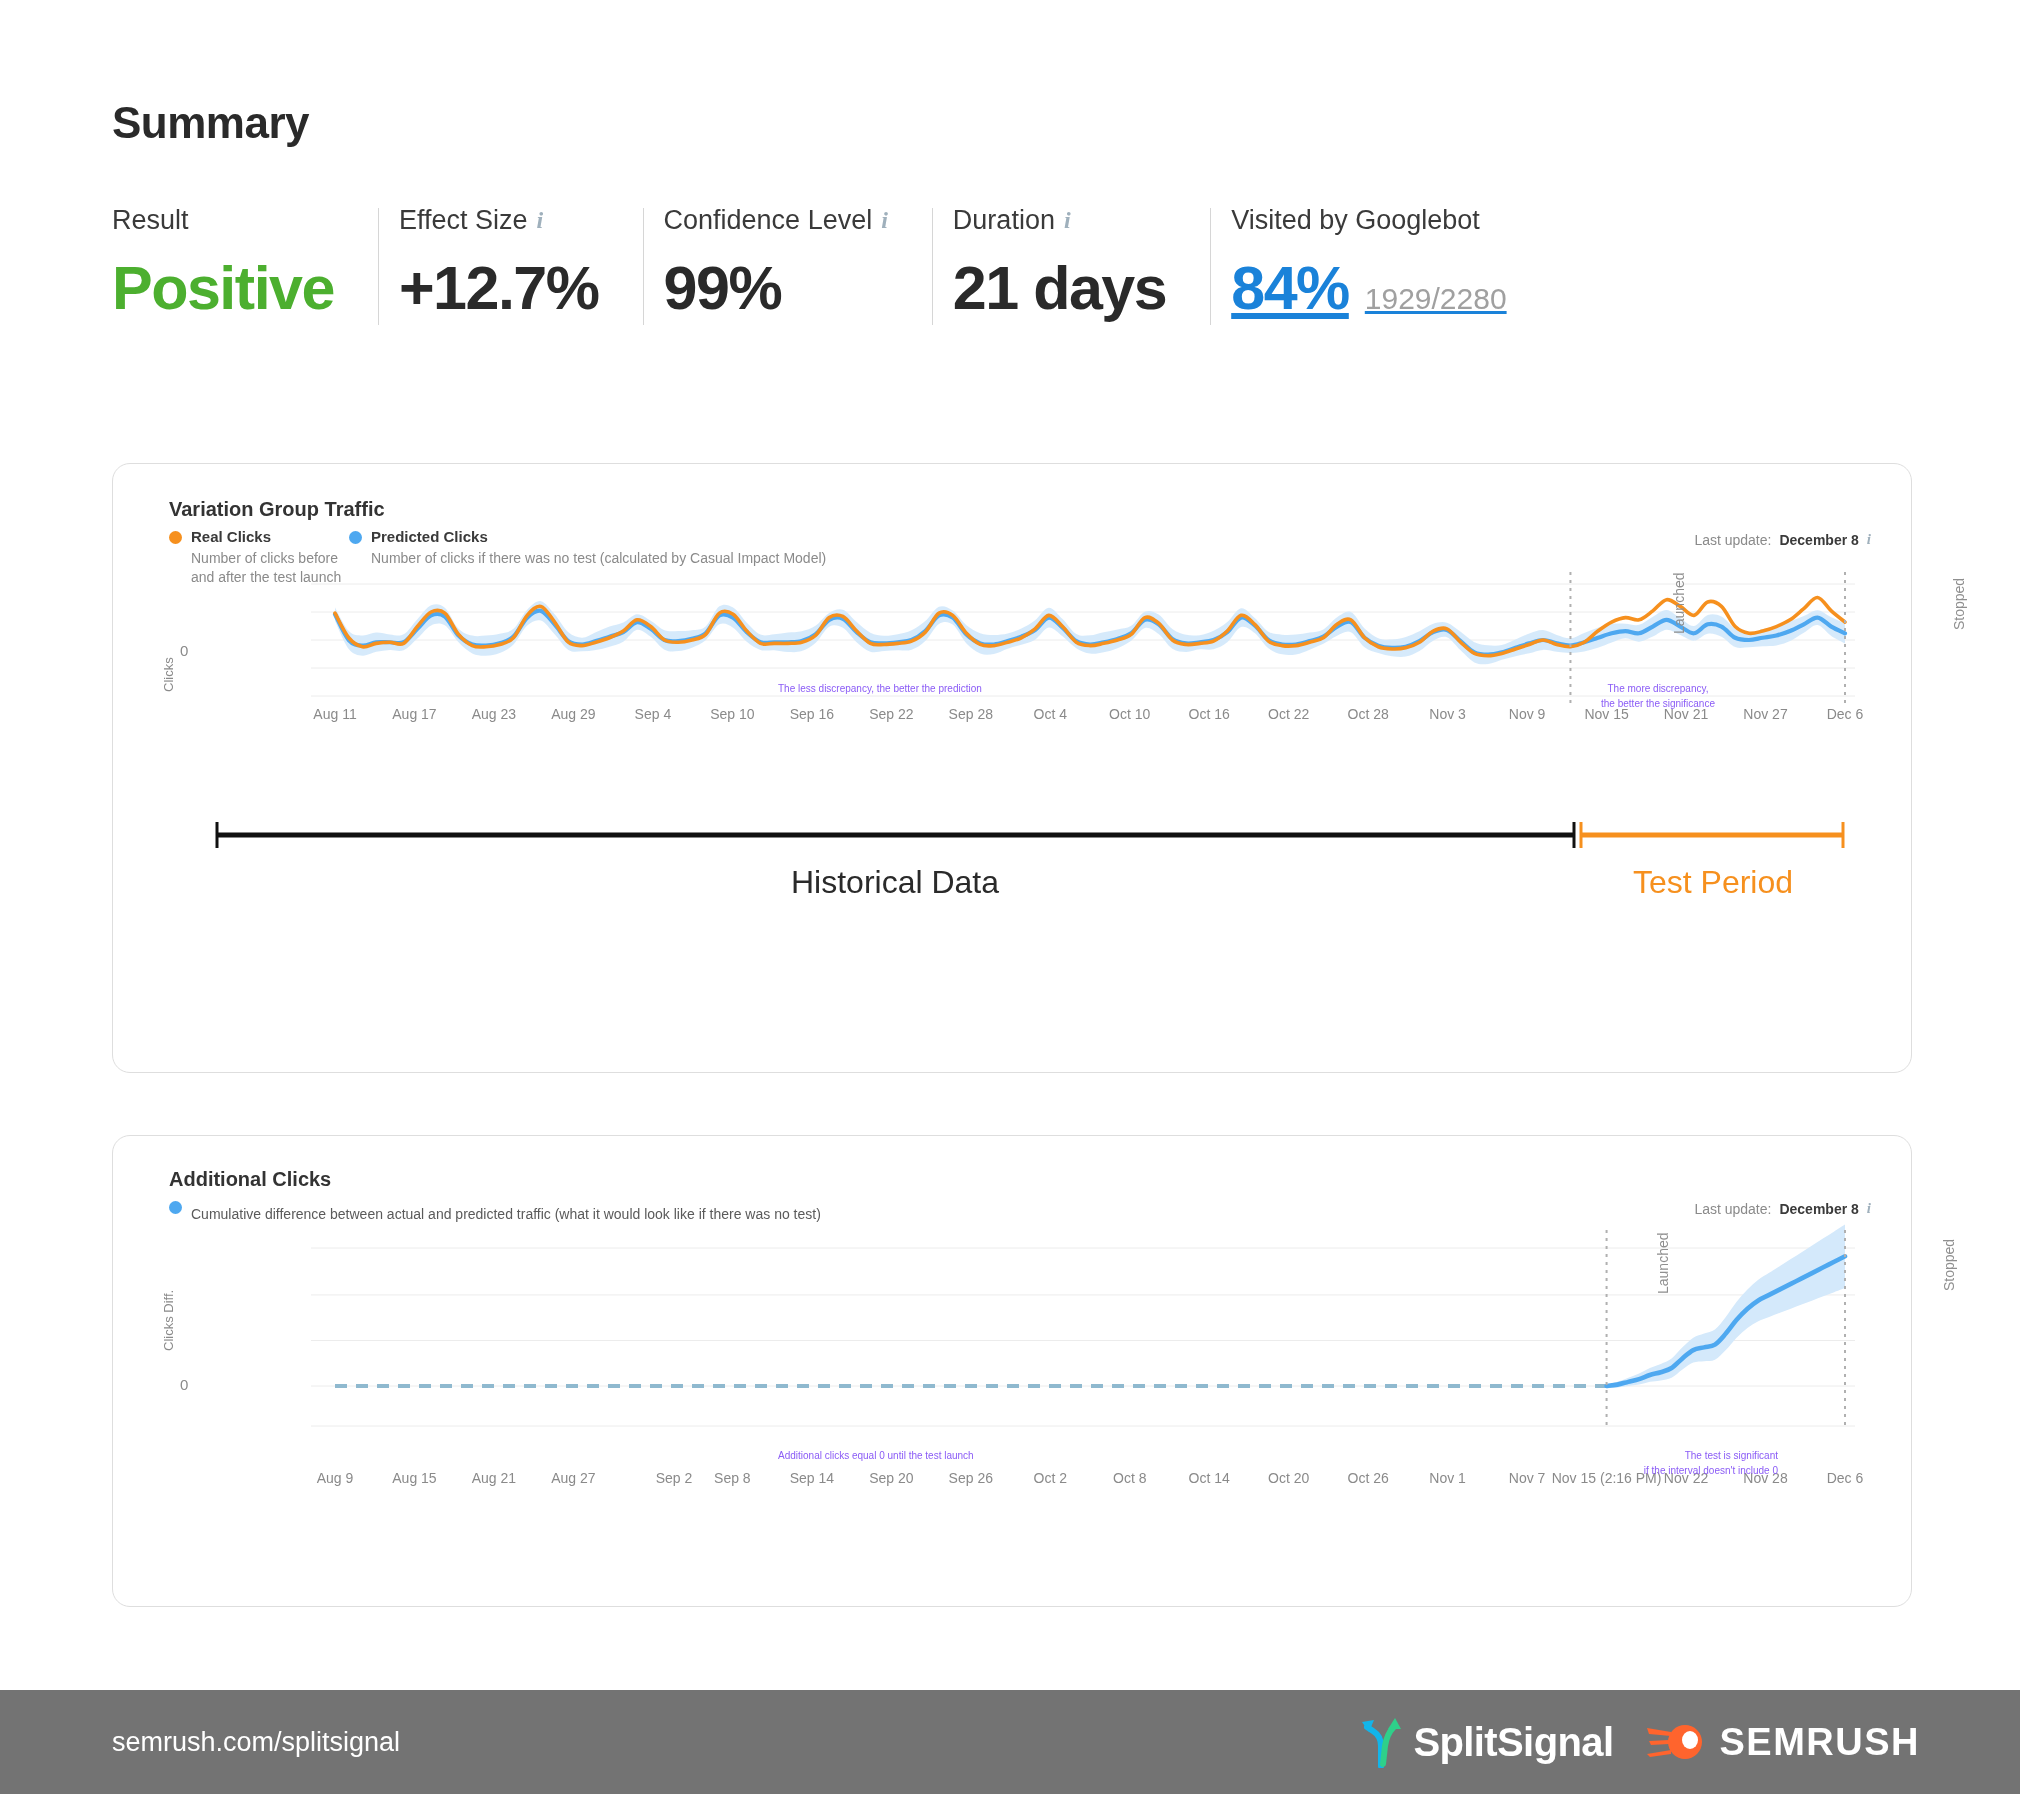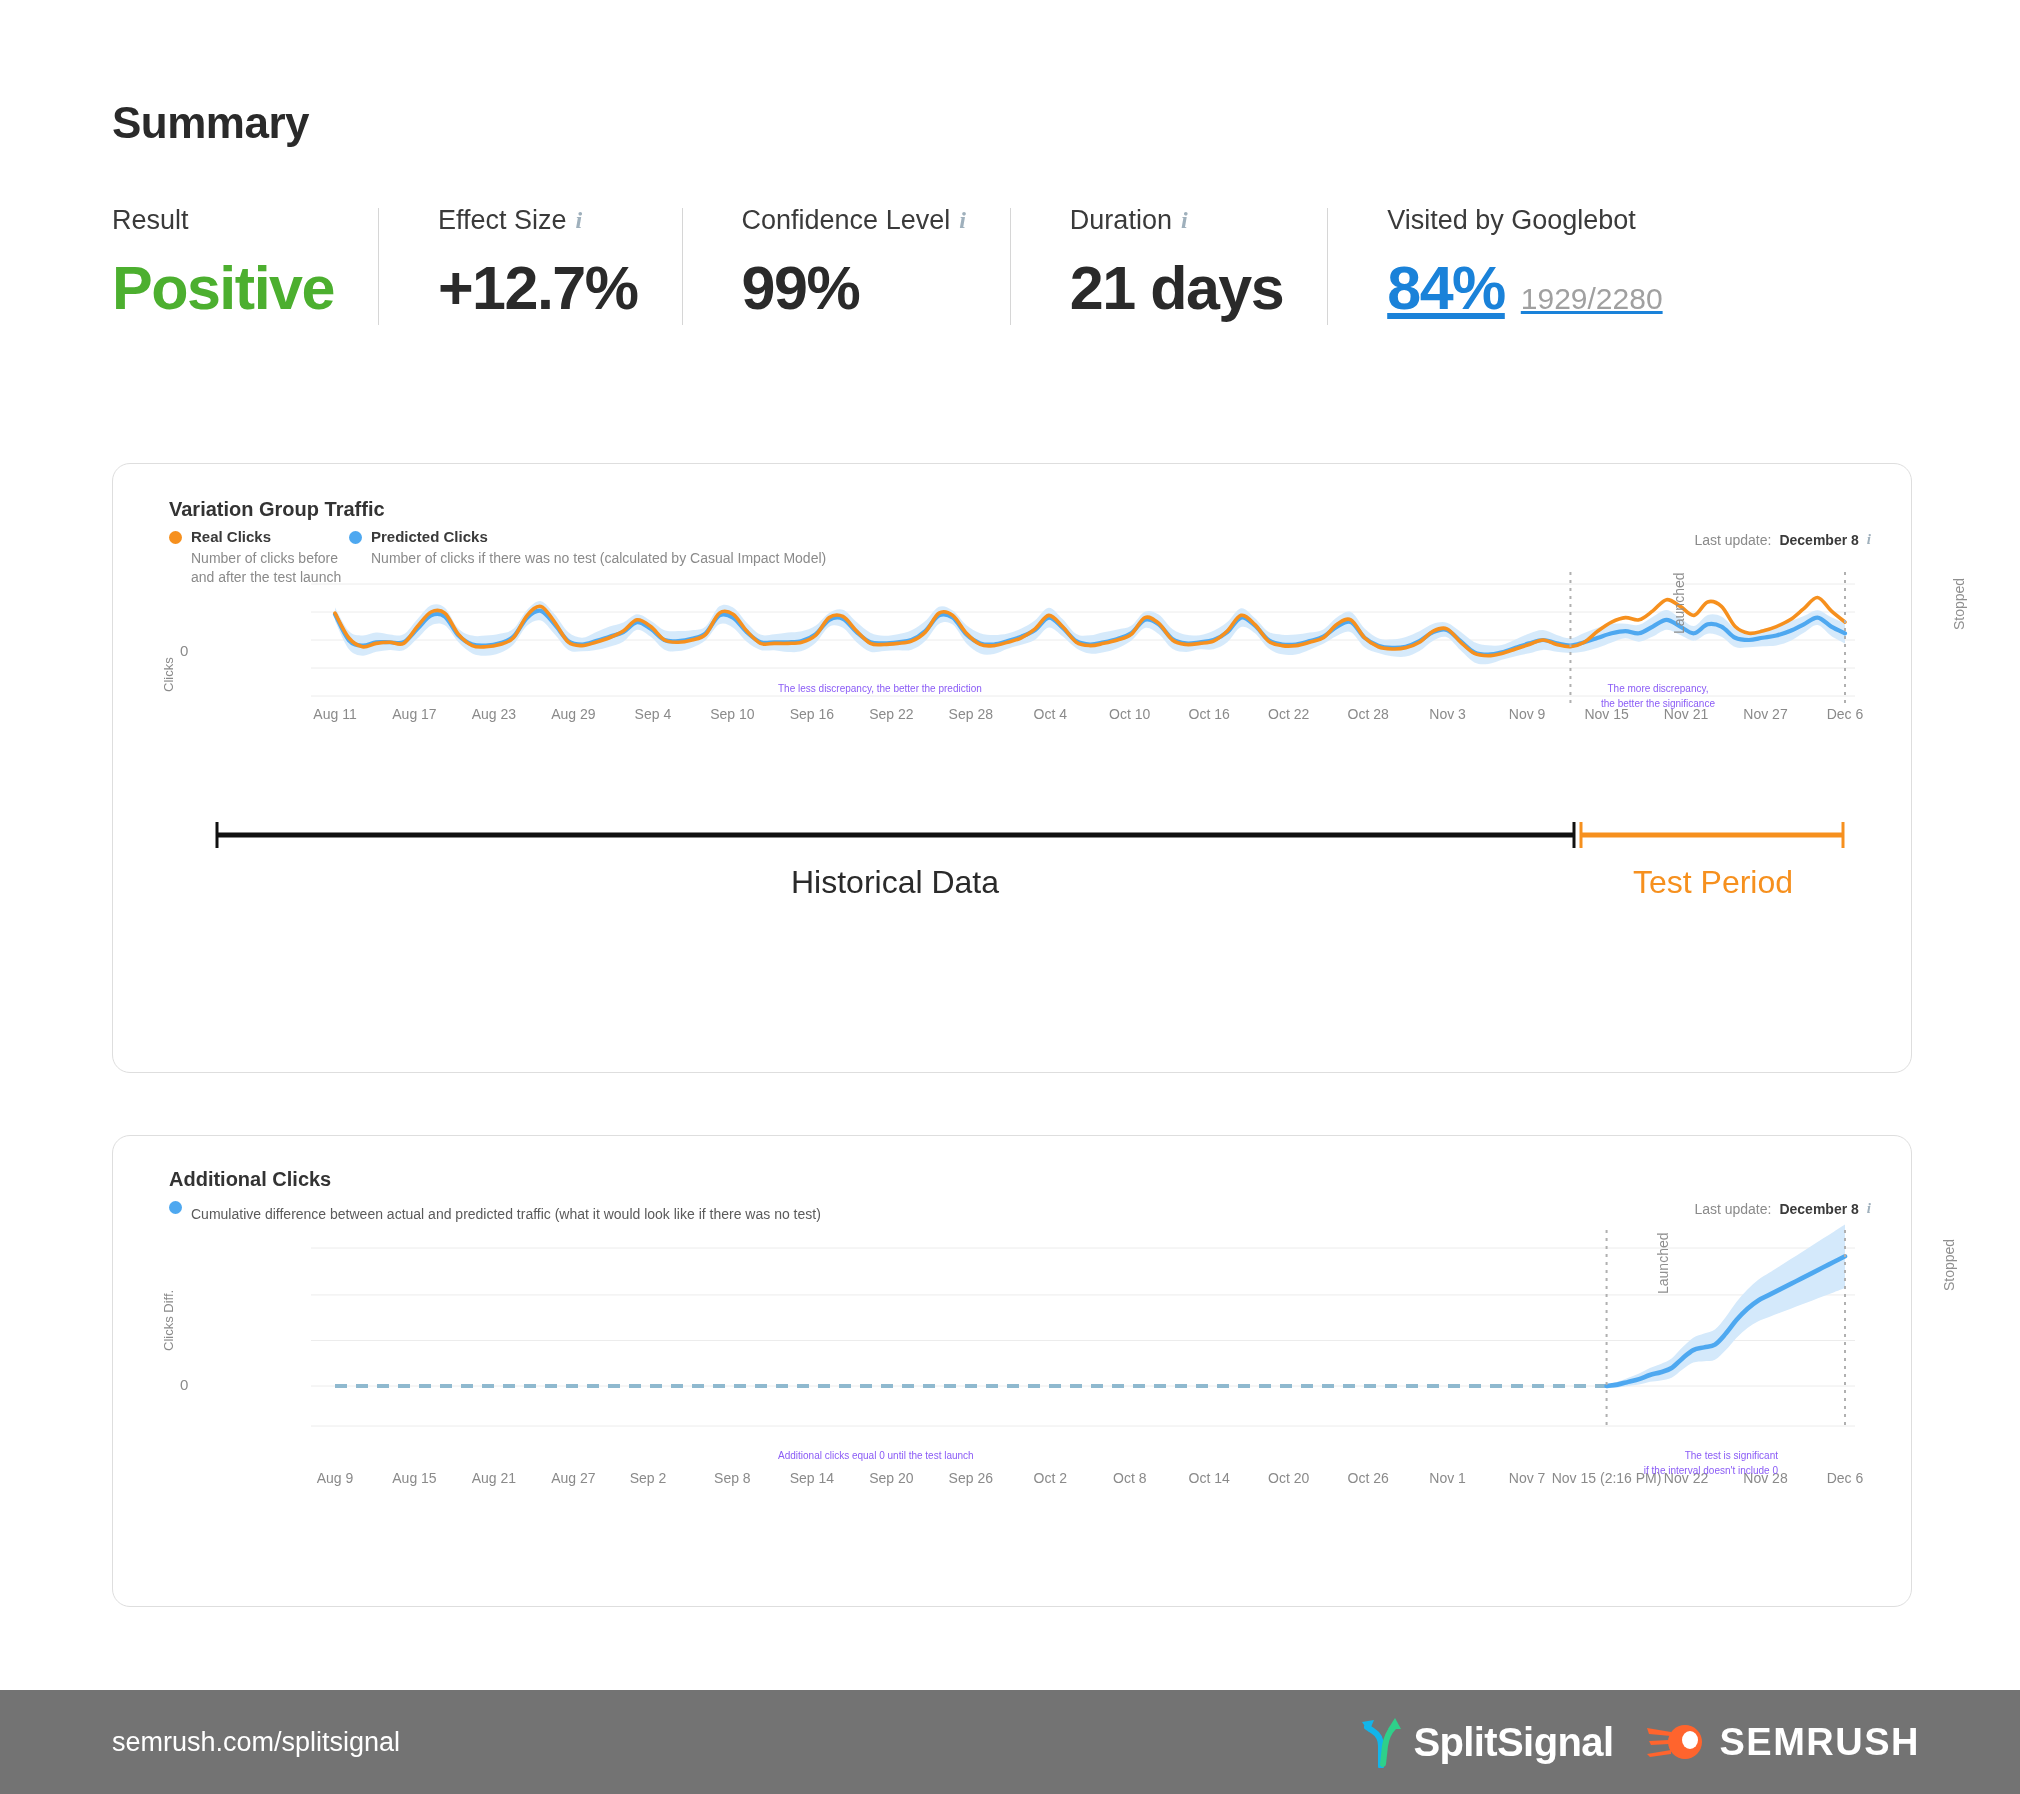--- a/index.html
+++ b/index.html
@@ -16,21 +16,21 @@
     position: absolute; left: 112px; top: 98px;
     font-size: 44px; font-weight: bold; color: #2a2a2a;
     letter-spacing: -0.5px;
   }
   .stats {
     position: absolute; left: 112px; top: 205px;
     display: flex; align-items: stretch; height: 130px;
   }
   .stat { display: flex; flex-direction: column; justify-content: flex-start;
           padding-right: 44px; position: relative; }
-  .stat + .stat { padding-left: 60px; }
+  .stat + .stat { padding-left: 21px; }
   .stat + .stat::before {
     content: ""; position: absolute; left: 0; top: 3px; bottom: 10px;
     width: 1px; background: #d6d6d6;
   }
   .stat-label {
     font-size: 27px; color: #3a3a3a; font-weight: normal;
     display: flex; align-items: center; gap: 9px; white-space: nowrap;
   }
   .info-i {
     font-family: "Liberation Serif", serif; font-style: italic;
@@ -291,21 +291,21 @@
       </svg>
 
     <div class="vmark" style="left:1542px; top:158px;">Launched</div>
     <div class="vmark" style="left:1828px; top:155px;">Stopped</div>
 
     <div id="additional-xticks">
         <div class="xtick" style="left: 222px; top: 334px;">Aug 9</div>
         <div class="xtick" style="left: 301.474px; top: 334px;">Aug 15</div>
         <div class="xtick" style="left: 380.947px; top: 334px;">Aug 21</div>
         <div class="xtick" style="left: 460.421px; top: 334px;">Aug 27</div>
-        <div class="xtick" style="left: 535px; top: 334px;">Sep 2</div>
+        <div class="xtick" style="left: 561px; top: 334px;">Sep 2</div>
         <div class="xtick" style="left: 619.368px; top: 334px;">Sep 8</div>
         <div class="xtick" style="left: 698.842px; top: 334px;">Sep 14</div>
         <div class="xtick" style="left: 778.316px; top: 334px;">Sep 20</div>
         <div class="xtick" style="left: 857.789px; top: 334px;">Sep 26</div>
         <div class="xtick" style="left: 937.263px; top: 334px;">Oct 2</div>
         <div class="xtick" style="left: 1016.74px; top: 334px;">Oct 8</div>
         <div class="xtick" style="left: 1096.21px; top: 334px;">Oct 14</div>
         <div class="xtick" style="left: 1175.68px; top: 334px;">Oct 20</div>
         <div class="xtick" style="left: 1255.16px; top: 334px;">Oct 26</div>
         <div class="xtick" style="left: 1334.63px; top: 334px;">Nov 1</div>

